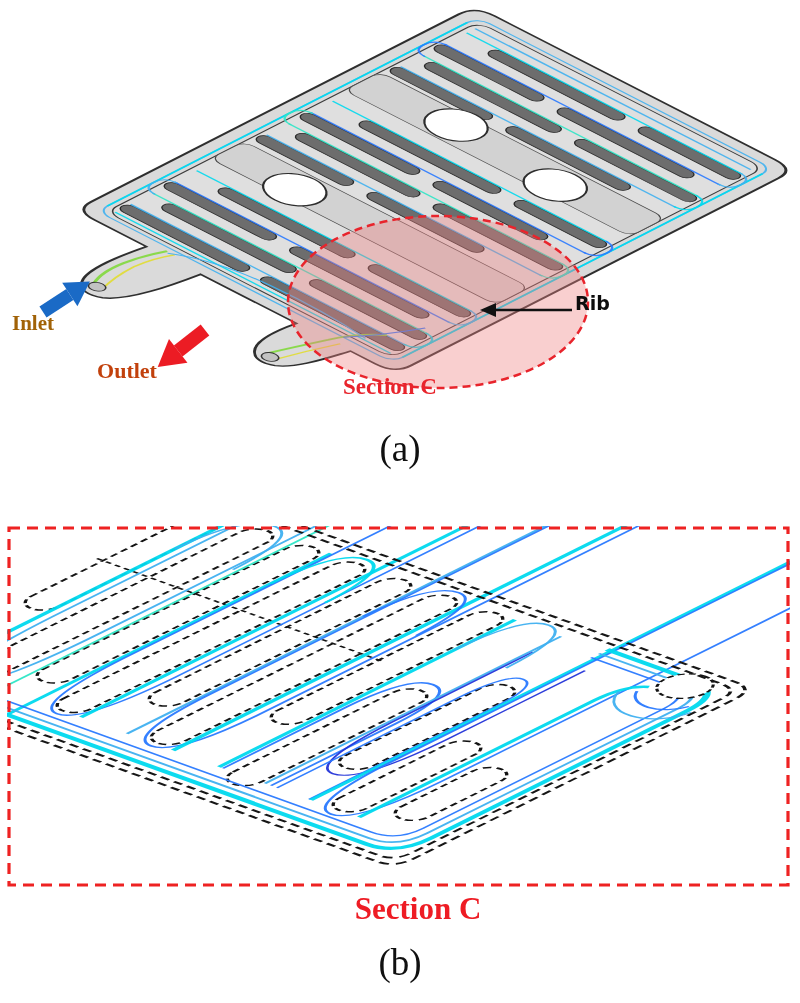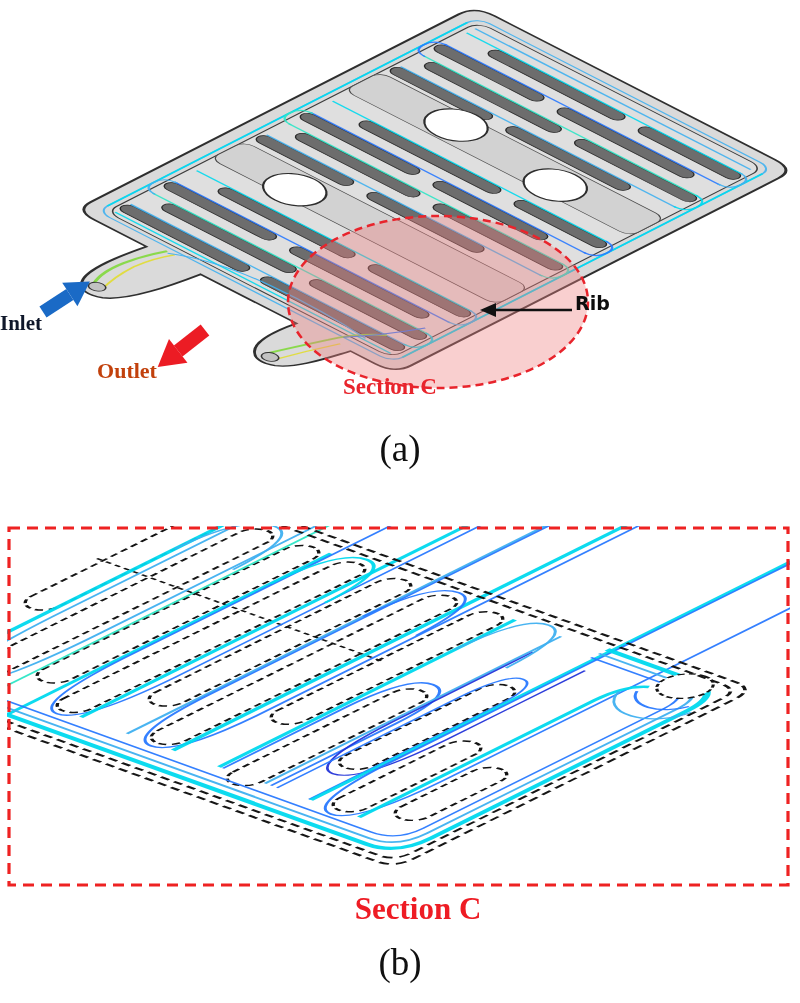--- a/index.html
+++ b/index.html
@@ -1,20 +1,20 @@
 <!DOCTYPE html>
 <html><head>
 <meta charset="utf-8">
 <style>
   html,body{margin:0;padding:0;background:#ffffff;}
   .page{position:relative;width:800px;height:1003px;background:#fff;overflow:hidden;
         font-family:"Liberation Serif","DejaVu Serif",serif;}
   .abs{position:absolute;}
   .lbl{position:absolute;font-weight:bold;white-space:nowrap;}
-  .lbl-inlet{left:0px;top:311px;width:54px;text-align:left;font-size:21px;color:#0f172a;}
+  .lbl-inlet{left:0px;top:311px;width:54px;text-align:right;font-size:21px;color:#a16207;}
   .lbl-outlet{left:88px;top:358px;width:78px;text-align:center;font-size:22px;color:#c2410c;}
   .lbl-rib{left:575px;top:292px;font-size:19px;color:#0d0d0d;
            font-family:"DejaVu Sans","Liberation Sans",sans-serif;font-weight:800;}
   .lbl-secA{left:290px;top:374px;width:200px;text-align:center;font-size:23px;color:#e8242c;}
   .caption{position:absolute;left:0;width:800px;text-align:center;font-size:37px;color:#101010;}
   .cap-a{top:427px;}
   .cap-b{top:941px;}
   .lbl-secB{position:absolute;left:0;top:891px;width:800px;text-align:center;
             font-size:31px;color:#ee1c24;font-weight:bold;padding-left:36px;box-sizing:border-box;}
   svg{display:block;}

